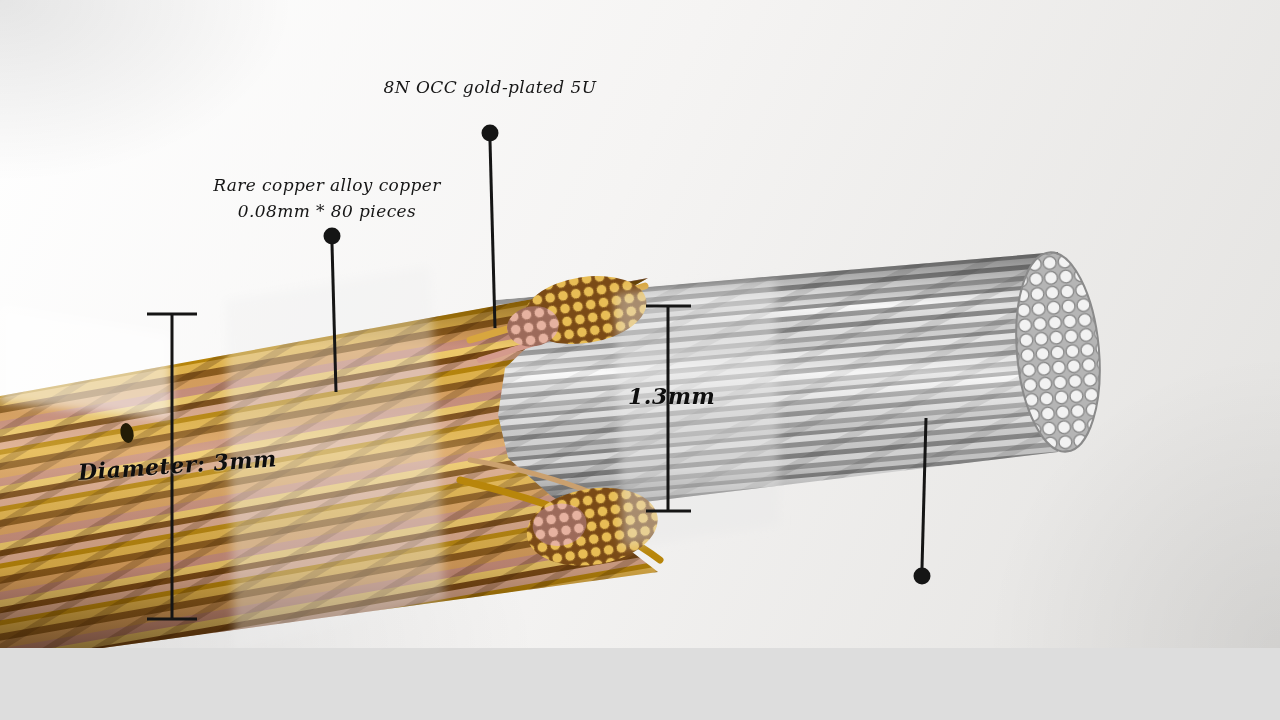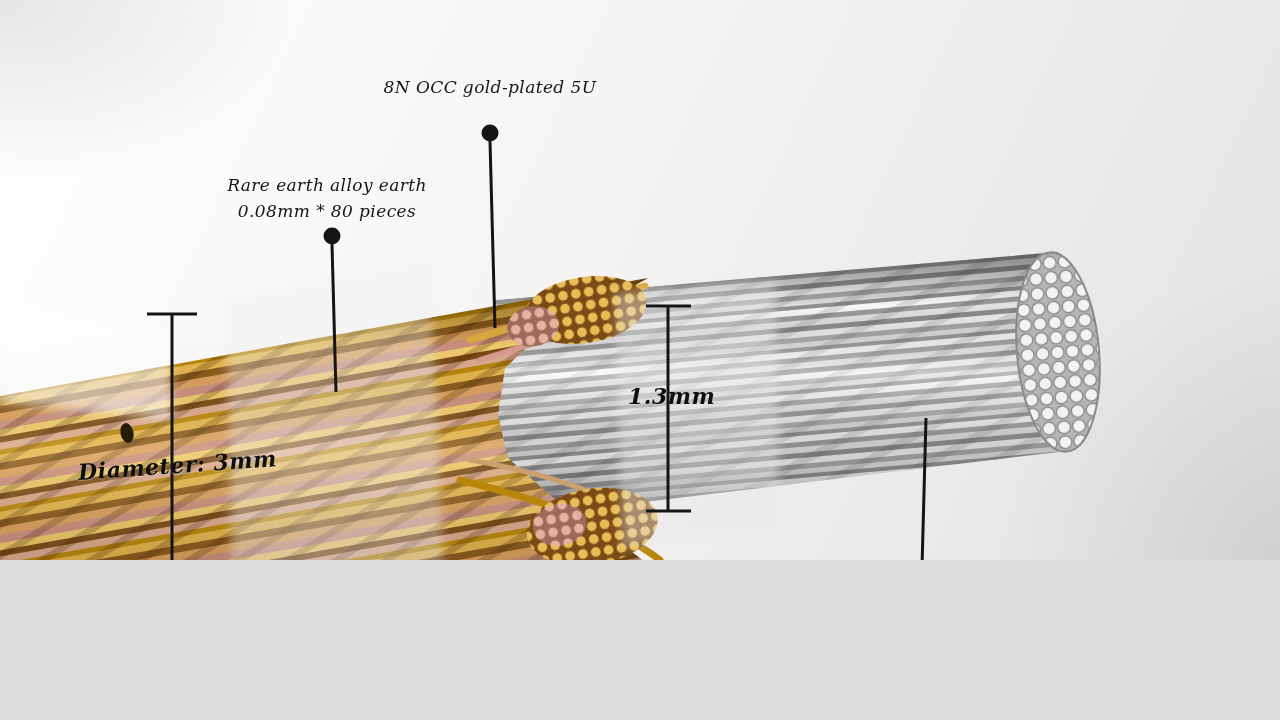--- a/index.html
+++ b/index.html
@@ -1,17 +1,17 @@
 <!DOCTYPE html>
 <html><head>
 <meta charset="utf-8">
 <style>
   html,body{margin:0;padding:0;background:#ddd;}
   .stage{
-    position:relative;width:1280px;height:560px;overflow:hidden;
+    position:relative;width:1280px;height:648px;overflow:hidden;
     background:linear-gradient(115deg,#ffffff 0%,#f5f4f3 45%,#e3e2e0 100%);
     font-family:"DejaVu Serif",serif;
   }
   .stage::before{
     content:"";position:absolute;inset:0;pointer-events:none;
     background:
       radial-gradient(ellipse 420px 260px at 0% 0%, rgba(0,0,0,0.10), transparent 70%),
       radial-gradient(ellipse 620px 340px at 8% 100%, rgba(0,0,0,0.10), transparent 70%),
       radial-gradient(ellipse 420px 420px at 100% 100%, rgba(0,0,0,0.08), transparent 70%);
   }
@@ -154,21 +154,21 @@
         <line x1="646" y1="511" x2="691" y2="511"></line>
       </g>
     </g>
   </svg>
 
   <div class="callout-label" style="left:490px;top:74px;">
     <div>8N OCC gold-plated 5U</div>
   </div>
 
   <div class="callout-label" style="left:327px;top:172px;">
-    <div>Rare earth alloy earth</div>
+    <div>Rare copper alloy copper</div>
     <div>0.08mm * 80 pieces</div>
   </div>
 
   <div class="callout-label" style="left:920px;top:594px;">
   </div>
 
   <div class="measure-label tilt" style="left:78px;top:452px;">Diameter: 3mm</div>
 
   <div class="measure-label" style="left:628px;top:383px;">1.3mm</div>
 

